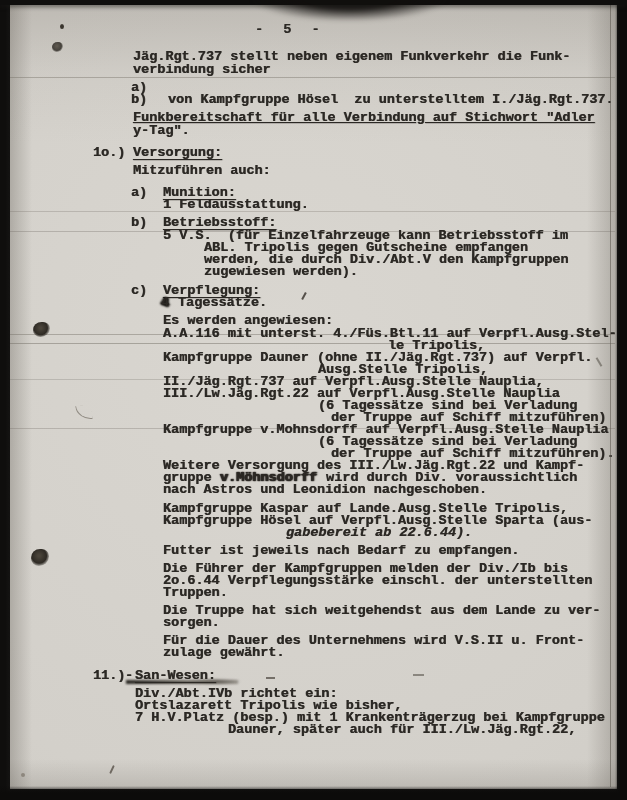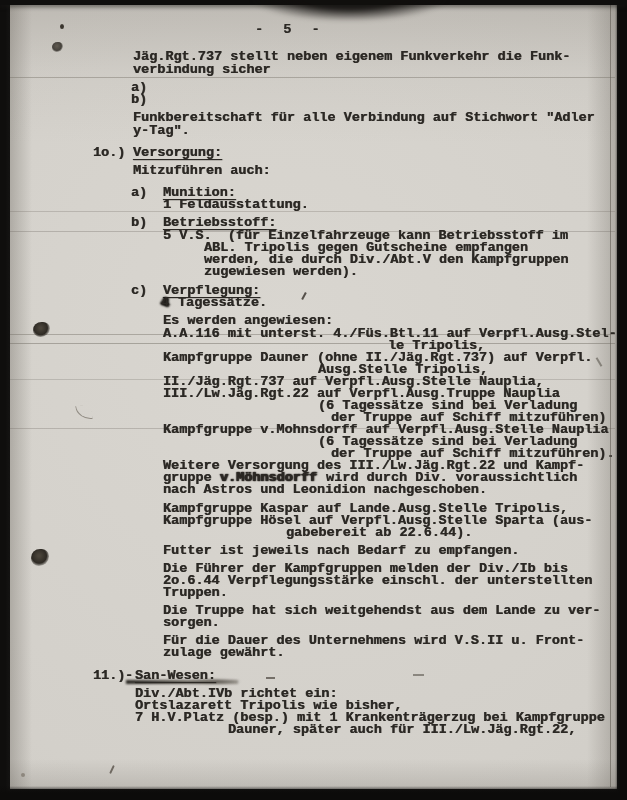--- a/index.html
+++ b/index.html
@@ -77,23 +77,24 @@
         <span style="left: 125px;">Jäg.Rgt.737 stellt neben eigenem Funkverkehr die Funk-</span>
       </div>
       <div class="tline" style="top: 63px;">
         <span style="left: 125px;">verbindung sicher</span>
       </div>
       <div class="tline" style="top: 81px;">
         <span style="left: 123px;">a)</span>
       </div>
       <div class="tline" style="top: 93px;">
         <span style="left: 123px;">b)</span>
+        <span style="left: 160px;">von Kampfgruppe Hösel  zu unterstelltem I./Jäg.Rgt.737.</span>
       </div>
       <div class="tline" style="top: 111px;">
-        <span style="left: 125px;">Funkbereitschaft für alle Verbindung auf Stichwort "Adler</span>
+        <span style="left: 125px; text-decoration: underline;">Funkbereitschaft für alle Verbindung auf Stichwort "Adler</span>
       </div>
       <div class="tline" style="top: 124px;">
         <span style="left: 125px;">y-Tag".</span>
       </div>
       <div class="tline" style="top: 146px;">
         <span style="left: 85px;">1o.)</span>
         <span class="u" style="left: 125px;">Versorgung:</span>
       </div>
       <div class="tline" style="top: 164px;">
         <span style="left: 125px;">Mitzuführen auch:</span>
@@ -141,21 +142,21 @@
       <div class="tline" style="top: 351px;">
         <span style="left: 155px;">Kampfgruppe Dauner (ohne II./Jäg.Rgt.737) auf Verpfl.</span>
       </div>
       <div class="tline" style="top: 363px;">
         <span style="left: 310px;">Ausg.Stelle Tripolis,</span>
       </div>
       <div class="tline" style="top: 375px;">
         <span style="left: 155px;">II./Jäg.Rgt.737 auf Verpfl.Ausg.Stelle Nauplia,</span>
       </div>
       <div class="tline" style="top: 387px;">
-        <span style="left: 155px;">III./Lw.Jäg.Rgt.22 auf Verpfl.Ausg.Truppe Nauplia</span>
+        <span style="left: 155px;">III./Lw.Jäg.Rgt.22 auf Verpfl.Ausg.Stelle Nauplia</span>
       </div>
       <div class="tline" style="top: 399px;">
         <span style="left: 310px;">(6 Tagessätze sind bei Verladung</span>
       </div>
       <div class="tline" style="top: 411px;">
         <span style="left: 323px;">der Truppe auf Schiff mitzuführen)</span>
       </div>
       <div class="tline" style="top: 423px;">
         <span style="left: 155px;">Kampfgruppe v.Mohnsdorff auf Verpfl.Ausg.Stelle Nauplia</span>
       </div>
@@ -176,21 +177,21 @@
       <div class="tline" style="top: 483px;">
         <span style="left: 155px;">nach Astros und Leonidion nachgeschoben.</span>
       </div>
       <div class="tline" style="top: 502px;">
         <span style="left: 155px;">Kampfgruppe Kaspar auf Lande.Ausg.Stelle Tripolis,</span>
       </div>
       <div class="tline" style="top: 514px;">
         <span style="left: 155px;">Kampfgruppe Hösel auf Verpfl.Ausg.Stelle Sparta (aus-</span>
       </div>
       <div class="tline" style="top: 526px;">
-        <span style="left: 278px;">gabebereit ab 22.6.44).</span>
+        <span style="left: 278px; font-style: italic;">gabebereit ab 22.6.44).</span>
       </div>
       <div class="tline" style="top: 544px;">
         <span style="left: 155px;">Futter ist jeweils nach Bedarf zu empfangen.</span>
       </div>
       <div class="tline" style="top: 562px; padding-left: 29px;">
         <span style="left: 155px;">Die Führer der Kampfgruppen melden der Div./Ib bis</span>
       </div>
       <div class="tline" style="top: 574px;">
         <span style="left: 155px;">2o.6.44 Verpflegungsstärke einschl. der unterstellten</span>
       </div>

